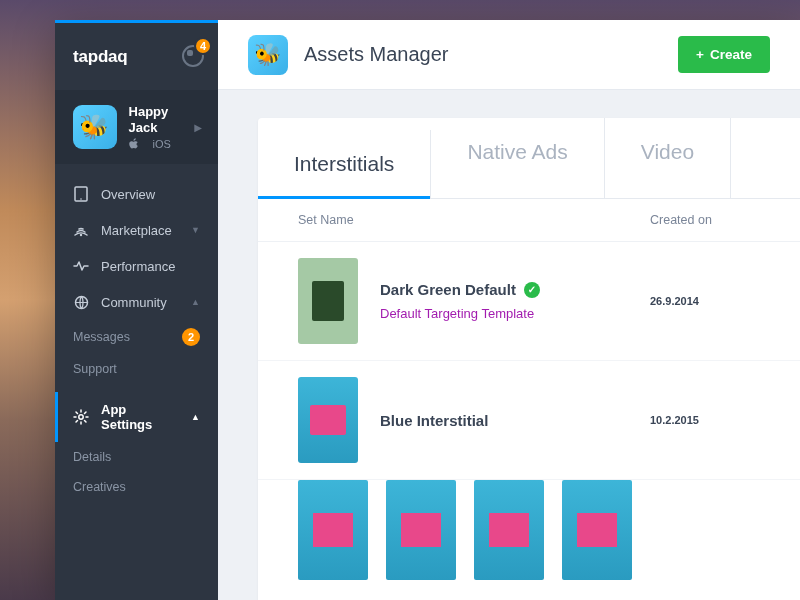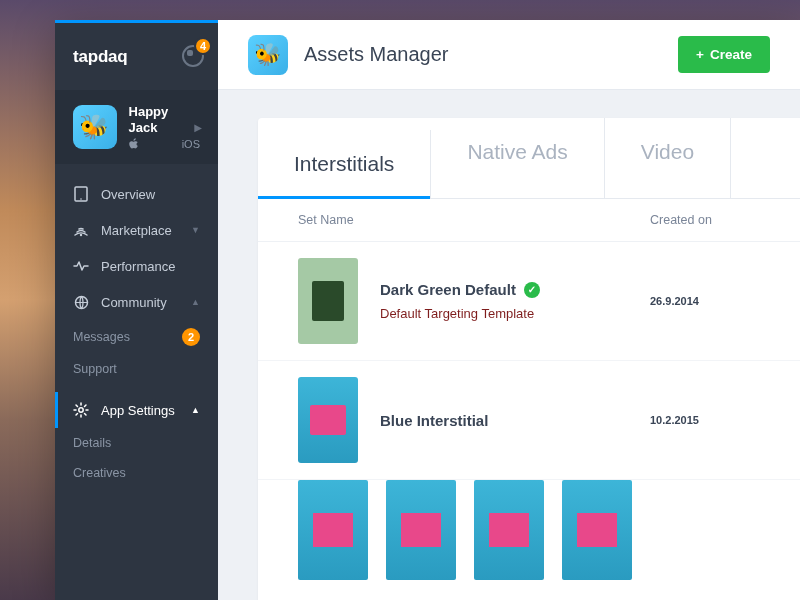--- a/index.html
+++ b/index.html
@@ -9,28 +9,28 @@
 .sb-top { height:70px; border-top:3px solid #0096ff; display:flex; align-items:center; padding:0 18px; position:relative; }
 .brand { color:#fff; font-weight:700; font-size:17px; letter-spacing:-.2px; }
 .notif-wrap { position:absolute; right:14px; top:22px; }
 .globe { width:22px; height:22px; border:2px solid #6a7585; border-radius:50%; position:relative; }
 .globe::after { content:""; position:absolute; left:3px; top:3px; width:6px; height:6px; border-radius:2px; background:#6a7585; }
 .badge { position:absolute; top:-8px; right:-8px; min-width:18px; height:18px; background:#ff9500; color:#fff; border-radius:9px; font-size:11px; font-weight:700; display:flex; align-items:center; justify-content:center; border:2px solid #2d3541; }
 .app-block { background:#272f3a; padding:14px 18px; display:flex; align-items:center; gap:12px; position:relative; }
 .app-icon { width:44px; height:44px; border-radius:9px; background:linear-gradient(135deg,#5ad0ff,#3ab0e8); display:flex; align-items:center; justify-content:center; font-size:24px; }
 .app-meta { display:flex; flex-direction:column; gap:3px; }
 .app-name { color:#fff; font-weight:700; font-size:13px; line-height:1.2; }
-.app-plat { color:#8a95a5; font-size:11px; display:flex; align-items:center; gap:14px;justify-content:space-between; }
+.app-plat { color:#8a95a5; font-size:11px; display:flex; align-items:center; gap:14px; }
 .caret-r { position:absolute; right:16px; color:#667080; font-size:10px; }
 .nav { padding:12px 0; }
 .nav-item { padding:10px 18px; display:flex; align-items:center; gap:12px; cursor:pointer; position:relative; color:#c5cdd8; }
 .nav-item.sub { padding:8px 18px; color:#8a95a5; font-size:12.5px; }
 .nav-item.sub.active { color:#fff; font-weight:700; }
 .nav-item.sub.active::before { content:""; position:absolute; left:0; top:0; bottom:0; width:3px; background:#0096ff; }
-.nav-item.header { color:#fff; font-weight:400; }
+.nav-item.header { color:#fff; font-weight:700; }
 .nav-item.header::before { content:""; position:absolute; left:0; top:0; bottom:0; width:3px; background:#0096ff; }
 .nav-icon { width:16px; height:16px; display:flex; align-items:center; justify-content:center; }
 .nav-caret { margin-left:auto; font-size:9px; color:#667080; }
 .badge-sm { margin-left:auto; min-width:18px; height:18px; background:#ff9500; color:#fff; border-radius:9px; font-size:11px; font-weight:700; display:flex; align-items:center; justify-content:center; }
 .main { flex:1; background:#eef1f5; display:flex; flex-direction:column; }
 .topbar { height:90px; background:#fff; display:flex; align-items:center; padding:0 30px; gap:16px; border-bottom:1px solid #e5e9ef; }
 .tb-icon { width:40px; height:40px; border-radius:8px; background:linear-gradient(135deg,#5ad0ff,#3ab0e8); display:flex; align-items:center; justify-content:center; font-size:22px; }
 .tb-title { font-size:20px; color:#3a4556; font-weight:400; }
 .btn-create { margin-left:auto; background:#2abb4a; color:#fff; border:none; padding:11px 18px; border-radius:4px; font-size:13.5px; font-weight:600; cursor:pointer; display:flex; align-items:center; gap:6px; }
 .content { padding:28px 0 0 40px; }
@@ -43,21 +43,21 @@
 .th-name { flex:1; }
 .th-date { width:110px; }
 .row { display:flex; align-items:center; padding:16px 40px; border-bottom:1px solid #f2f4f7; gap:22px; }
 .thumb { width:60px; height:86px; border-radius:3px; background:#a5c9a5; display:flex; align-items:center; justify-content:center; overflow:hidden; }
 .thumb.blue { background:linear-gradient(180deg,#3db5d8,#2a9bc0); }
 .thumb-inner { width:32px; height:40px; background:#2a4a2a; border-radius:2px; }
 .thumb.blue .thumb-inner { width:36px; height:30px; background:#e8488a; }
 .row-meta { flex:1; }
 .row-title { font-size:15px; font-weight:700; color:#3a4556; display:flex; align-items:center; gap:8px; }
 .check { width:16px; height:16px; background:#2abb4a; border-radius:50%; display:inline-flex; align-items:center; justify-content:center; color:#fff; font-size:10px; }
-.row-sub { font-size:13px; color:#7f1d1d; margin-top:8px; }
+.row-sub { font-size:13px; color:#a21caf; margin-top:8px; }
 .row-date { width:110px; font-size:11px; color:#3a4556; font-weight:600; }
 .set-label { padding:20px 40px 12px; font-size:13.5px; font-weight:700; color:#3a4556; }
 .thumbs-row { display:flex; gap:18px; padding:0 40px 20px; }
 .mini { width:70px; height:100px; background:linear-gradient(180deg,#3db5d8,#2a9bc0); border-radius:2px; display:flex; align-items:center; justify-content:center; }
 .mini-inner { width:40px; height:34px; background:#e8488a; }
 svg { display:block; }
 </style>
 </head>
 <body>
 

